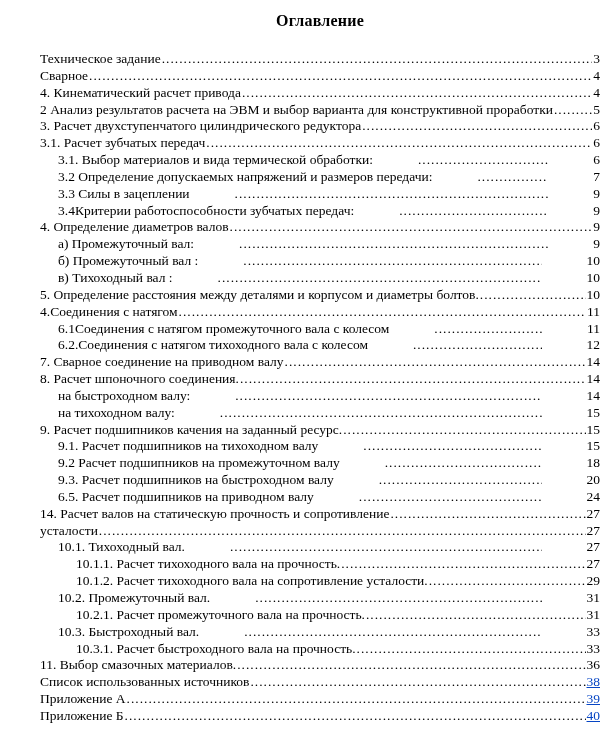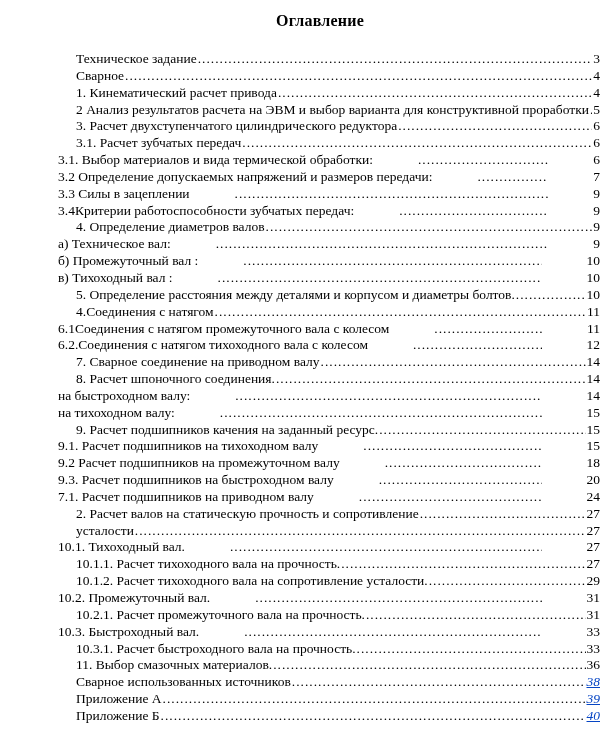--- a/index.html
+++ b/index.html
@@ -55,23 +55,22 @@
     letter-spacing: 1px;
   }
   .toc-page {
     flex: 0 0 auto;
     text-align: right;
   }
   .toc-page.link {
     color: var(--link-color, #0645c4);
     text-decoration: underline;
     cursor: pointer;
-    font-style: italic;
-  }
-  .indent-0 { padding-left: 0; margin-left: 36px; }
+  }
+  .indent-0 { padding-left: 0; }
   .indent-1 { padding-left: 18px; gap: 44px; }
   .indent-2 { padding-left: 36px; }
 </style>
 </head>
 <body>
 
 <div class="page">
   <h1 class="doc-title">Оглавление</h1>
 
   <div class="toc-list">
@@ -79,21 +78,21 @@
     <span class="toc-label">Техническое задание</span>
     <span class="dots"></span>
     <span class="toc-page">3</span>
   </div>
       <div class="toc-row indent-0">
     <span class="toc-label">Сварное</span>
     <span class="dots"></span>
     <span class="toc-page">4</span>
   </div>
       <div class="toc-row indent-0">
-    <span class="toc-label">1. Кинематический расчет привода</span>
+    <span class="toc-label">4. Кинематический расчет привода</span>
     <span class="dots"></span>
     <span class="toc-page">4</span>
   </div>
       <div class="toc-row indent-0">
     <span class="toc-label">2 Анализ результатов расчета на ЭВМ и выбор варианта для конструктивной проработки</span>
     <span class="dots"></span>
     <span class="toc-page">5</span>
   </div>
       <div class="toc-row indent-0">
     <span class="toc-label">3.  Расчет двухступенчатого цилиндрического редуктора</span>
@@ -124,21 +123,21 @@
     <span class="toc-label">3.4Критерии работоспособности зубчатых передач:</span>
     <span class="dots"></span>
     <span class="toc-page">9</span>
   </div>
       <div class="toc-row indent-0">
     <span class="toc-label">4. Определение диаметров валов</span>
     <span class="dots"></span>
     <span class="toc-page">9</span>
   </div>
       <div class="toc-row indent-1">
-    <span class="toc-label">а) Техническое вал:</span>
+    <span class="toc-label">а) Промежуточный вал:</span>
     <span class="dots"></span>
     <span class="toc-page">9</span>
   </div>
       <div class="toc-row indent-1">
     <span class="toc-label">б) Промежуточный вал :</span>
     <span class="dots"></span>
     <span class="toc-page">10</span>
   </div>
       <div class="toc-row indent-1">
     <span class="toc-label">в) Тихоходный вал :</span>
@@ -199,26 +198,26 @@
     <span class="toc-label">9.2 Расчет подшипников на промежуточном валу</span>
     <span class="dots"></span>
     <span class="toc-page">18</span>
   </div>
       <div class="toc-row indent-1">
     <span class="toc-label">9.3. Расчет подшипников на быстроходном валу</span>
     <span class="dots"></span>
     <span class="toc-page">20</span>
   </div>
       <div class="toc-row indent-1">
-    <span class="toc-label">7.1. Расчет подшипников на приводном валу</span>
+    <span class="toc-label">6.5. Расчет подшипников на приводном валу</span>
     <span class="dots"></span>
     <span class="toc-page">24</span>
   </div>
       <div class="toc-row indent-0">
-    <span class="toc-label">2. Расчет валов на статическую прочность и сопротивление</span>
+    <span class="toc-label">14. Расчет валов на статическую прочность и сопротивление</span>
     <span class="dots"></span>
     <span class="toc-page">27</span>
   </div>
       <div class="toc-row indent-0">
     <span class="toc-label">усталости</span>
     <span class="dots"></span>
     <span class="toc-page">27</span>
   </div>
       <div class="toc-row indent-1">
     <span class="toc-label">10.1. Тихоходный вал.</span>
@@ -254,21 +253,21 @@
     <span class="toc-label">10.3.1. Расчет быстроходного вала на прочность.</span>
     <span class="dots"></span>
     <span class="toc-page">33</span>
   </div>
       <div class="toc-row indent-0">
     <span class="toc-label">11. Выбор смазочных материалов.</span>
     <span class="dots"></span>
     <span class="toc-page">36</span>
   </div>
       <div class="toc-row indent-0">
-    <span class="toc-label">Сварное использованных источников</span>
+    <span class="toc-label">Список использованных источников</span>
     <span class="dots"></span>
     <span class="toc-page link">38</span>
   </div>
       <div class="toc-row indent-0">
     <span class="toc-label">Приложение А</span>
     <span class="dots"></span>
     <span class="toc-page link">39</span>
   </div>
       <div class="toc-row indent-0">
     <span class="toc-label">Приложение Б</span>

